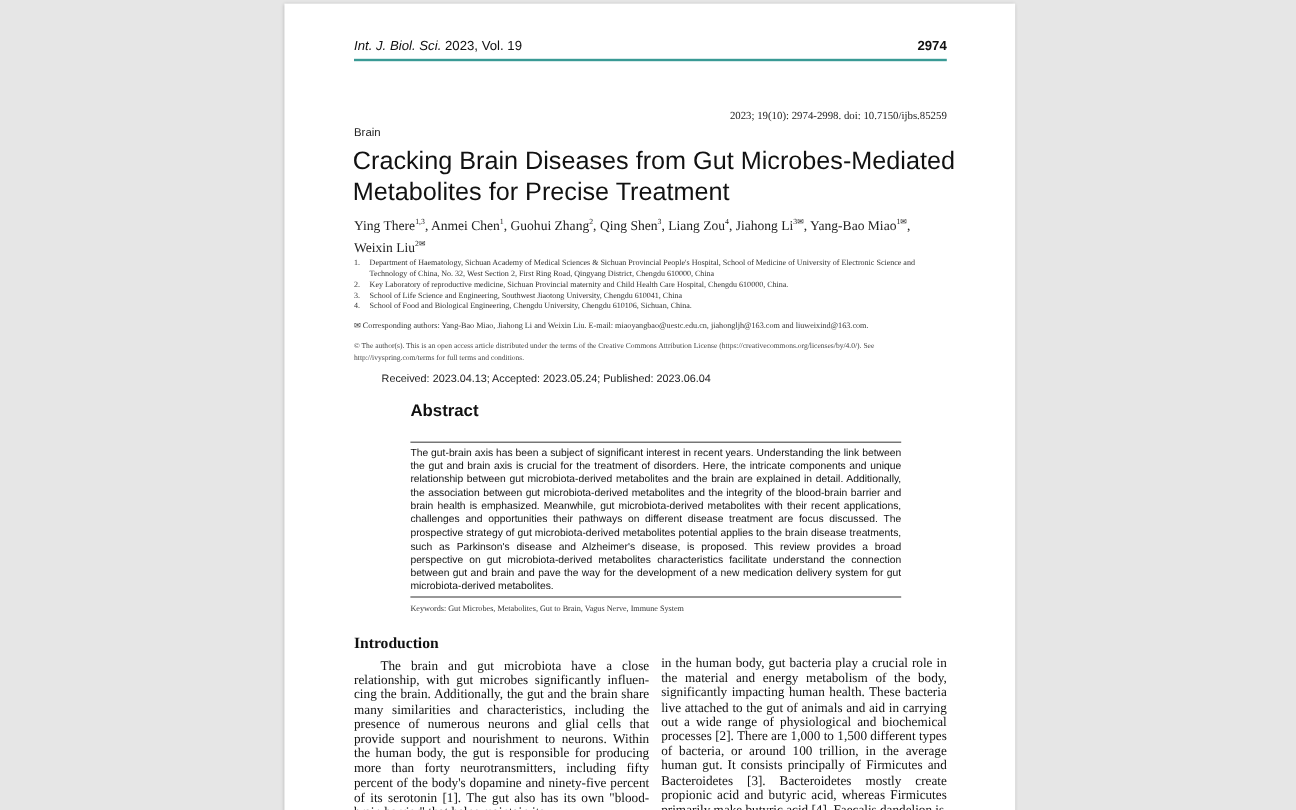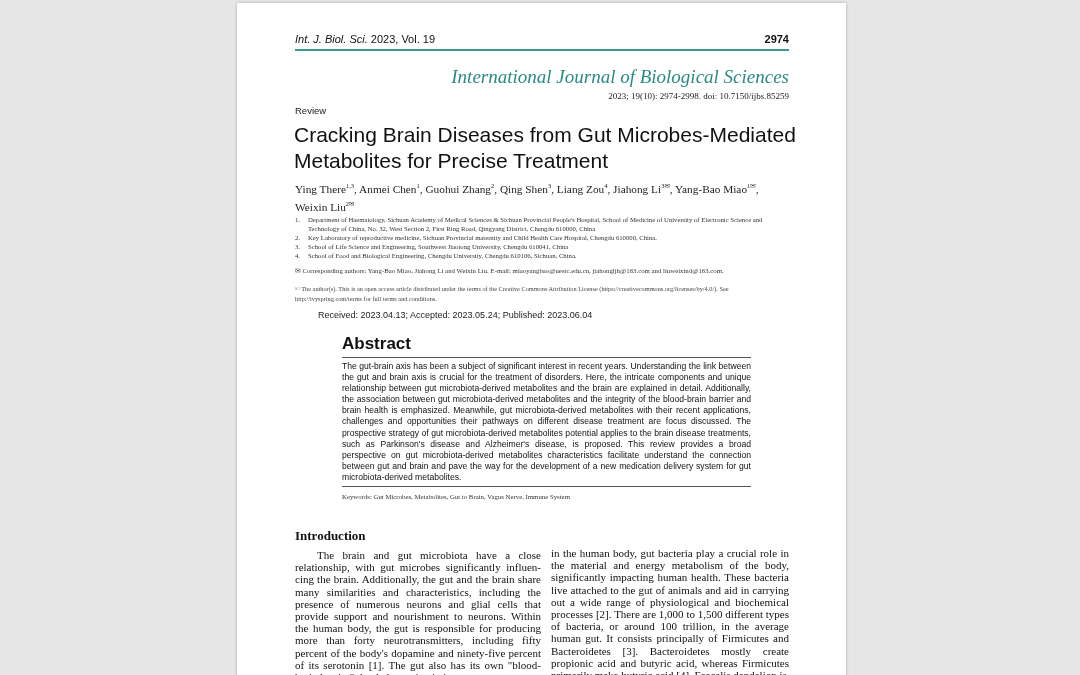--- a/index.html
+++ b/index.html
@@ -72,21 +72,21 @@
     left:58px; top:281px; width:500px;
     font-size:6.3px; line-height:9.5px; color:#444;
   }
   .dates {
     left:58px; top:307px;
     font-family:"Liberation Sans", sans-serif; font-size:9px; color:#222; white-space:nowrap;margin-left:23px;
   }
   .abstract-box { left:105px; top:331px; width:409px; }
   .abstract-head {
     font-family:"Liberation Sans", sans-serif; font-weight:bold;
-    font-size:17px; padding-bottom:3px;
+    font-size:14px; padding-bottom:18px;
     border-bottom:1.5px solid #555;
   }
   .abstract-body {
     font-family:"Liberation Sans", sans-serif;
     font-size:8.6px; line-height:11.1px; text-align:justify;
     padding-top:3px; padding-bottom:3px;
     border-bottom:1.5px solid #555;
     color:#111;
   }
   .keywords {
@@ -108,24 +108,23 @@
 <body>
 
 <div class="page">
 
   <div class="abs running-head">
     <span class="left"><i>Int. J. Biol. Sci.</i><span> 2023, Vol. 19</span></span>
     <span class="right">2974</span>
   </div>
 
 
-  <div class="abs journal-title">International Journal of Biological Sciences</div>
   <div class="abs citation">2023; 19(10): 2974-2998. doi: 10.7150/ijbs.85259</div>
 
-  <div class="abs article-type">Review</div>
+  <div class="abs article-type">Brain</div>
 
   <div class="abs title">Cracking Brain Diseases from Gut Microbes-Mediated Metabolites for Precise Treatment</div>
 
   <div class="abs authors">
     <span><span>Ying There</span><sup>1,3</sup></span>,
     <span><span>Anmei Chen</span><sup>1</sup></span>,
     <span><span>Guohui Zhang</span><sup>2</sup></span>,
     <span><span>Qing Shen</span><sup>3</sup></span>,
     <span><span>Liang Zou</span><sup>4</sup></span>,
     <span><span>Jiahong Li</span><sup>3✉</sup></span>,

